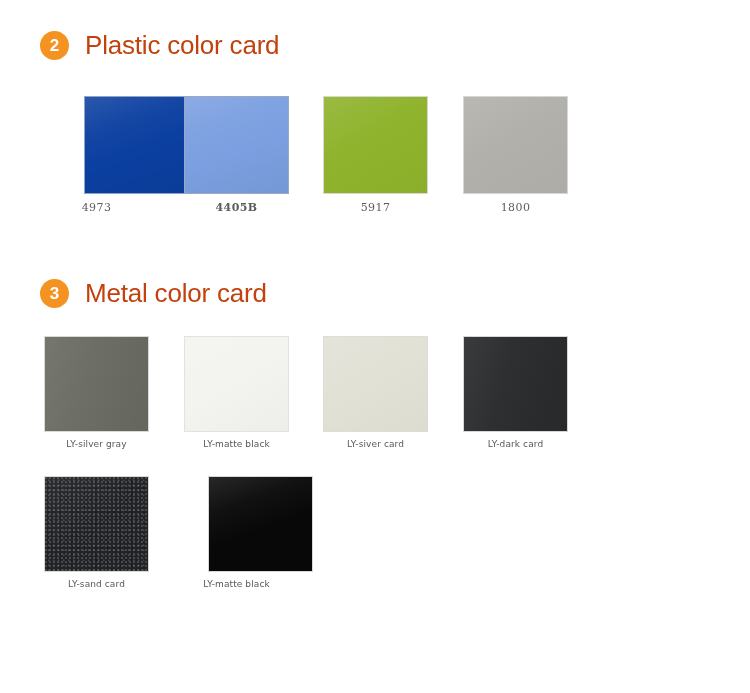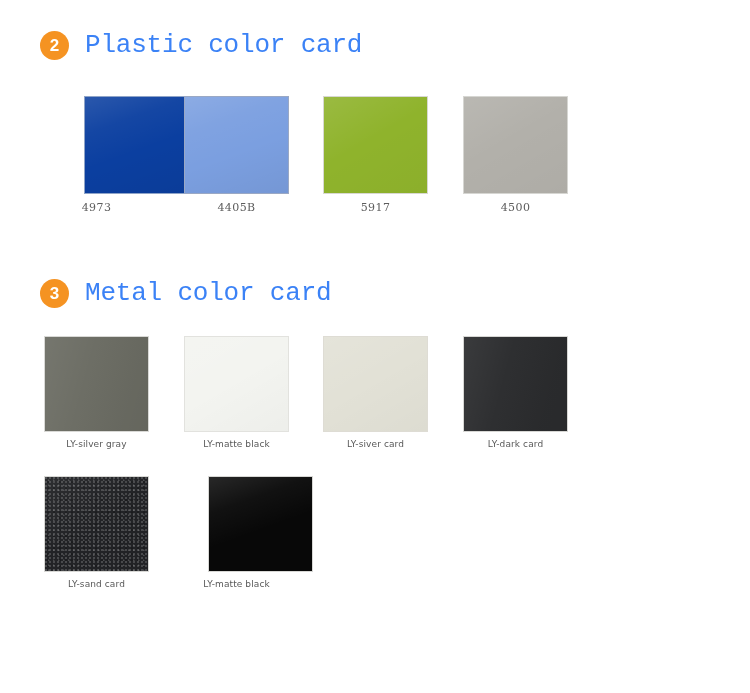--- a/index.html
+++ b/index.html
@@ -37,22 +37,22 @@
     font-weight: bold;
     line-height: 29px;
     text-align: center;
     flex: 0 0 auto;
     font-family: "Liberation Sans", sans-serif;
     letter-spacing: 0;
   }
   .section-title {
     margin-left: 16px;
     font-size: 26px;
-    color: #3b82f6;
-    font-family: Liberation Mono, monospace;
+    color: #c2410c;
+    font-family: Liberation Sans, sans-serif;
     font-weight: normal;
     letter-spacing: -0.2px;
     white-space: nowrap;
   }
 
   
   .swatch-row {
     position: absolute;
     left: 0;
     top: 0;
@@ -111,35 +111,35 @@
           <div class="sheen" style="background: linear-gradient(160deg, rgba(255, 255, 255, 0.13) 0%, rgba(255, 255, 255, 0.04) 28%, rgba(255, 255, 255, 0) 55%, rgba(0, 0, 0, 0.05) 100%);"></div>
           <div class="grain" style="background-image: none; background-size: auto; opacity: 0;"></div>
         </div>
         <div class="plastic-label" style="position: absolute; left: 0px; top: 105px; width: 105px;">4973</div>
       </div>
       <div class="swatch-cell" style="left: 184px; top: 96px;">
         <div class="swatch" title="4405B" style="width: 105px; height: 98px; background: rgb(123, 159, 224); border: 1px solid rgb(154, 168, 196);">
           <div class="sheen" style="background: linear-gradient(160deg, rgba(255, 255, 255, 0.13) 0%, rgba(255, 255, 255, 0.04) 28%, rgba(255, 255, 255, 0) 55%, rgba(0, 0, 0, 0.05) 100%);"></div>
           <div class="grain" style="background-image: none; background-size: auto; opacity: 0;"></div>
         </div>
-        <div class="plastic-label" style="position: absolute; left: 0px; top: 105px; width: 105px;">4405B</div>
+        <div class="plastic-label" style="position: absolute; left: 0px; top: 105px; width: 105px; font-weight: bold;">4405B</div>
       </div>
       <div class="swatch-cell" style="left: 323px; top: 96px; border-radius: 19px;">
         <div class="swatch" title="5917" style="width: 105px; height: 98px; background: rgb(143, 179, 44); border: 1px solid rgb(216, 216, 210);">
           <div class="sheen" style="background: linear-gradient(150deg, rgba(255, 255, 255, 0.1) 0%, rgba(255, 255, 255, 0) 45%, rgba(0, 0, 0, 0.024) 100%);"></div>
           <div class="grain" style="background-image: none; background-size: auto; opacity: 0;"></div>
         </div>
         <div class="plastic-label" style="position: absolute; left: 0px; top: 105px; width: 105px;">5917</div>
       </div>
       <div class="swatch-cell" style="left: 463px; top: 96px;">
         <div class="swatch" title="4500" style="width: 105px; height: 98px; background: rgb(178, 176, 170); border: 1px solid rgb(214, 214, 210);">
           <div class="sheen" style="background: linear-gradient(150deg, rgba(255, 255, 255, 0.1) 0%, rgba(255, 255, 255, 0) 45%, rgba(0, 0, 0, 0.024) 100%);"></div>
           <div class="grain" style="background-image: none; background-size: auto; opacity: 0;"></div>
         </div>
-        <div class="plastic-label" style="position: absolute; left: 0px; top: 105px; width: 105px;">4500</div>
+        <div class="plastic-label" style="position: absolute; left: 0px; top: 105px; width: 105px;">1800</div>
       </div>
     </div>
 
   <div class="section-head" id="head-metal" style="left: 40px; top: 278px;">
     <div class="badge">3</div>
     <div class="section-title">Metal color card</div>
   </div>
 
   <div class="swatch-row" id="row-metal-0" style="top: 0px;">
       <div class="swatch-cell" style="left: 44px; top: 336px;">

